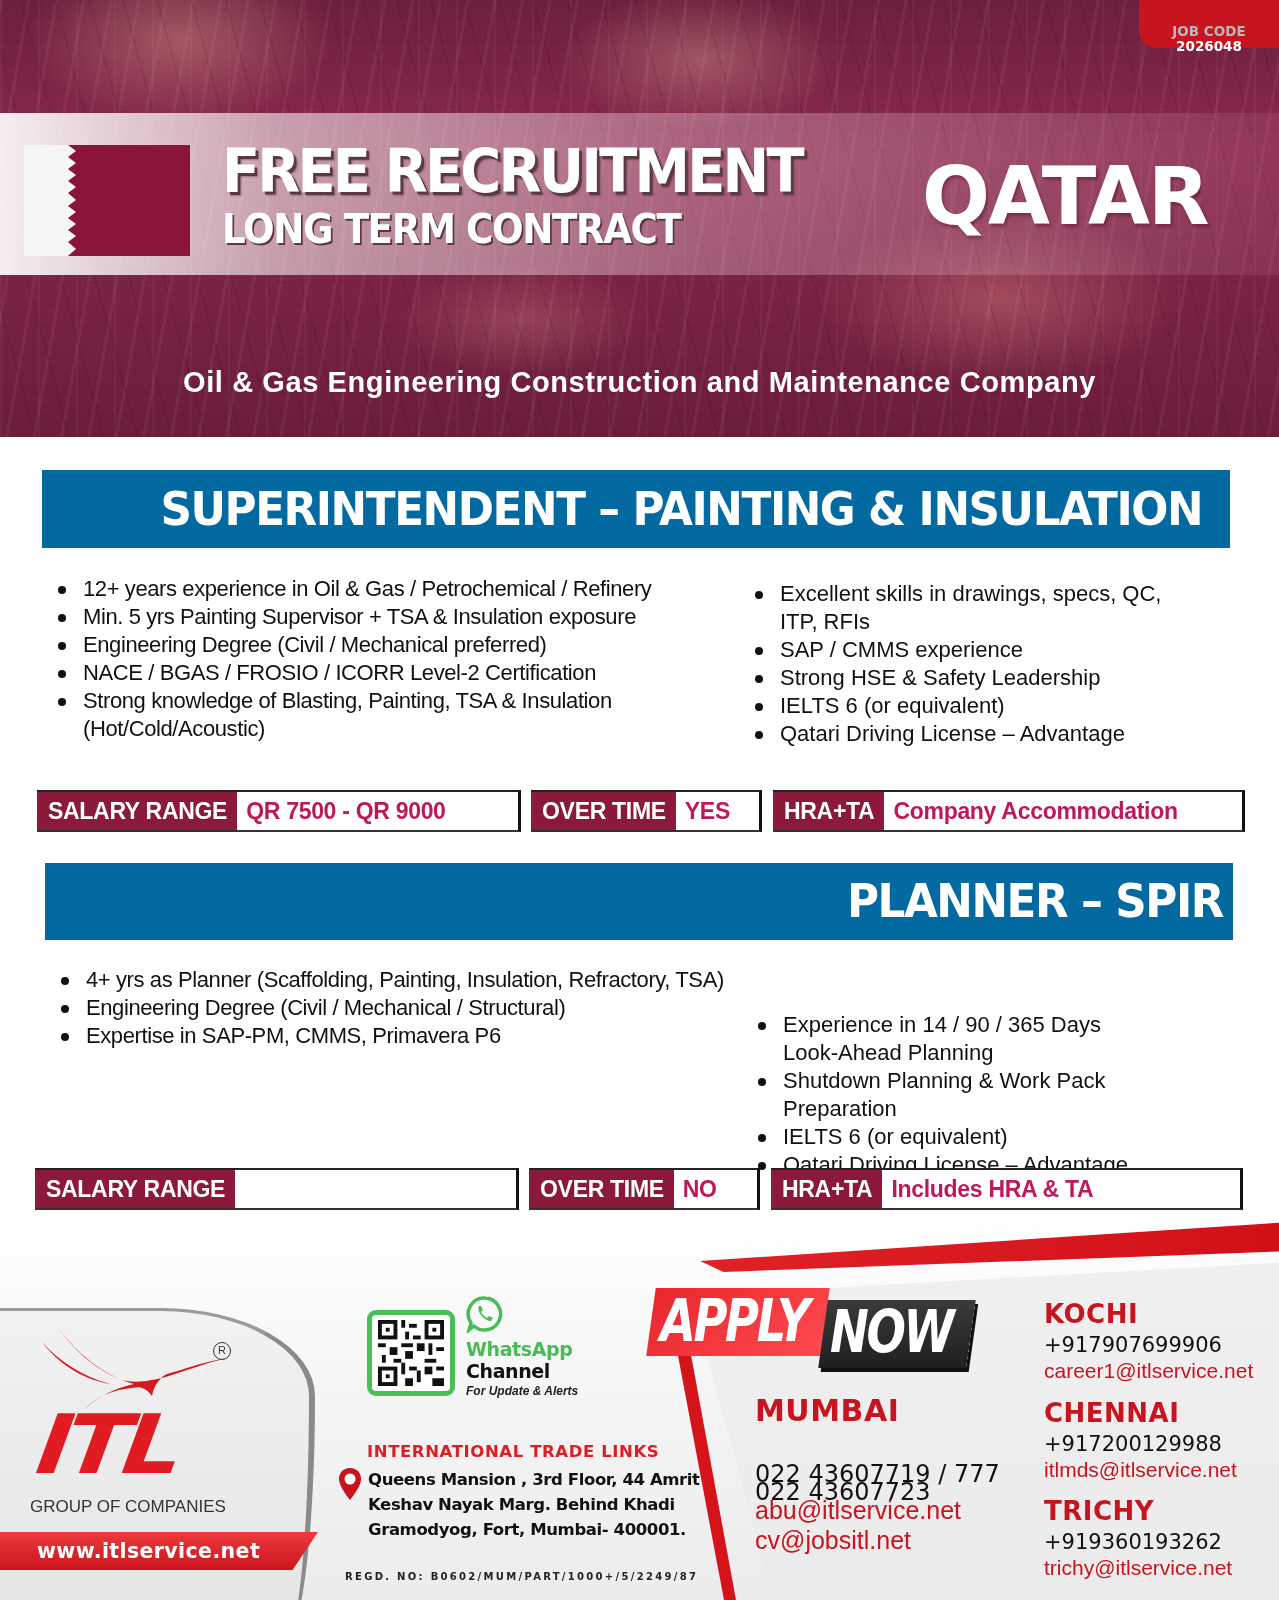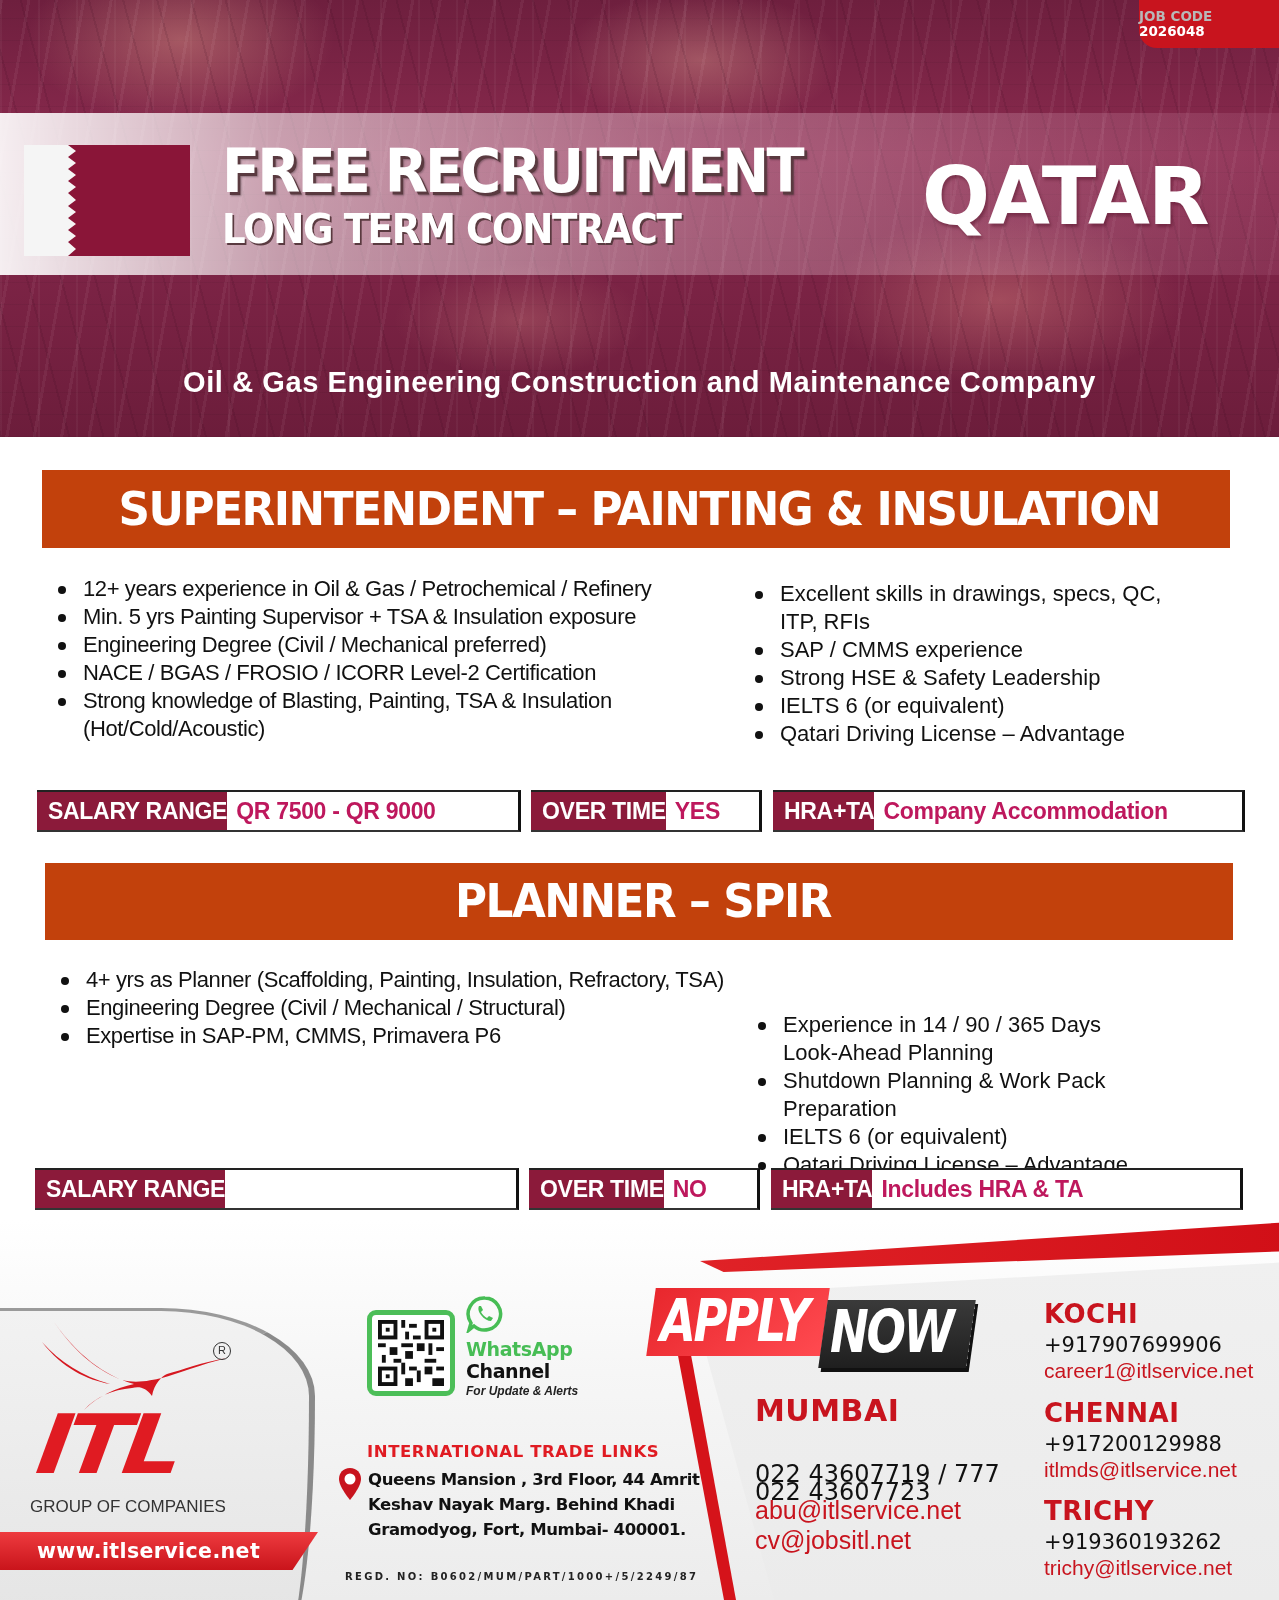--- a/index.html
+++ b/index.html
@@ -20,21 +20,21 @@
   }
   .hero-plant {
     position: absolute; left: 0; top: 0; width: 100%; height: 100%;
     background:
       repeating-linear-gradient(100deg, rgba(255,220,230,0.06) 0 3px, transparent 3px 27px),
       repeating-linear-gradient(75deg, rgba(40,0,20,0.10) 0 2px, transparent 2px 33px);
   }
   .job-code {
     position: absolute; right: 0; top: 0; width: 140px; height: 48px;
     background: #c8141e; border-bottom-left-radius: 18px;
-    padding-top: 9px; line-height: 15px;
+    text-align: center; padding-top: 24px; line-height: 15px;
     font-family: "DejaVu Sans", sans-serif; font-weight: bold; font-size: 13.5px;
   }
   .job-code .lbl { color: #b8b8b8; display: block; }
   .job-code .val { color: #fff; display: block; }
 
   .banner-band {
     position: absolute; left: 0; top: 113px; width: 1279px; height: 162px;
     background: linear-gradient(90deg, rgba(255,255,255,0.92) 0%, rgba(255,255,255,0.55) 22%, rgba(235,200,215,0.35) 55%, rgba(200,130,160,0.15) 100%);
   }
   .flag {
@@ -63,23 +63,23 @@
     text-shadow: 2px 3px 3px rgba(60,0,20,0.35);
   }
   .company-line {
     position: absolute; left: 0; width: 1279px; top: 366px; text-align: center;
     font-family: "Liberation Sans", sans-serif; font-weight: bold; font-size: 29px;
     color: #fff; letter-spacing: 0.6px;
   }
 
   
   .job-title {
-    position: absolute; background: #c2410c; color: #fff;
+    position: absolute; background: #0369a1; color: #fff;
     font-family: "DejaVu Sans", sans-serif; font-weight: bold;
-    text-align: center; letter-spacing: -1.5px; padding-left: 7px;
+    text-align: right; letter-spacing: -1.5px; padding-left: 7px;
   }
   .job-title span { display: inline-block; transform: scaleX(0.95); }
   .list {
     position: absolute; list-style: none;
     font-family: "Liberation Sans", sans-serif; font-size: 22px; line-height: 28px; color: #111;
   }
   .list li { position: relative; padding-left: 27px; }
   .list li::before {
     content: ""; position: absolute; left: 2px; top: 11px; width: 8px; height: 8px;
     border-radius: 50%; background: #111;
@@ -87,21 +87,21 @@
   .list.cond { letter-spacing: -0.4px; }
 
   .pill {
     position: absolute; height: 42px; display: flex;
     border-top: 2px solid #222; border-right: 3px solid #111; border-bottom: 2px solid #333;
     background: #fff;
   }
   .pill .k {
     background: #8b1a3a; color: #fff; height: 100%;
     font-family: "Liberation Sans", sans-serif; font-weight: bold; font-size: 23px;
-    display: flex; align-items: center; padding-left: 11px; 
+    display: flex; align-items: center; padding-left: 11px; padding-right: 10px;
     letter-spacing: -0.3px;
   }
   .pill .v {
     color: #be185d; height: 100%; flex: 1;
     font-family: "Liberation Sans", sans-serif; font-weight: bold; font-size: 23px;
     display: flex; align-items: center; padding-left: 9px; letter-spacing: -0.3px;
   }
 
   
   .footer-bg {

